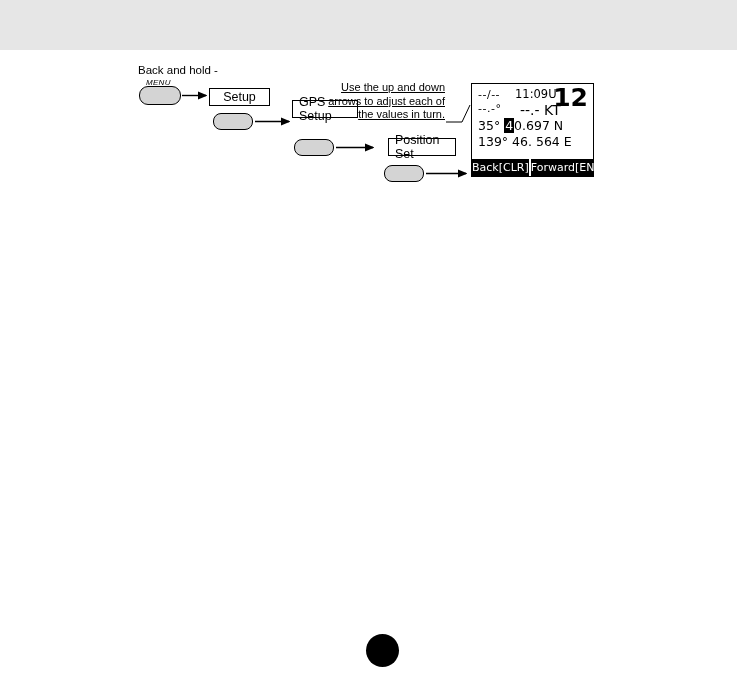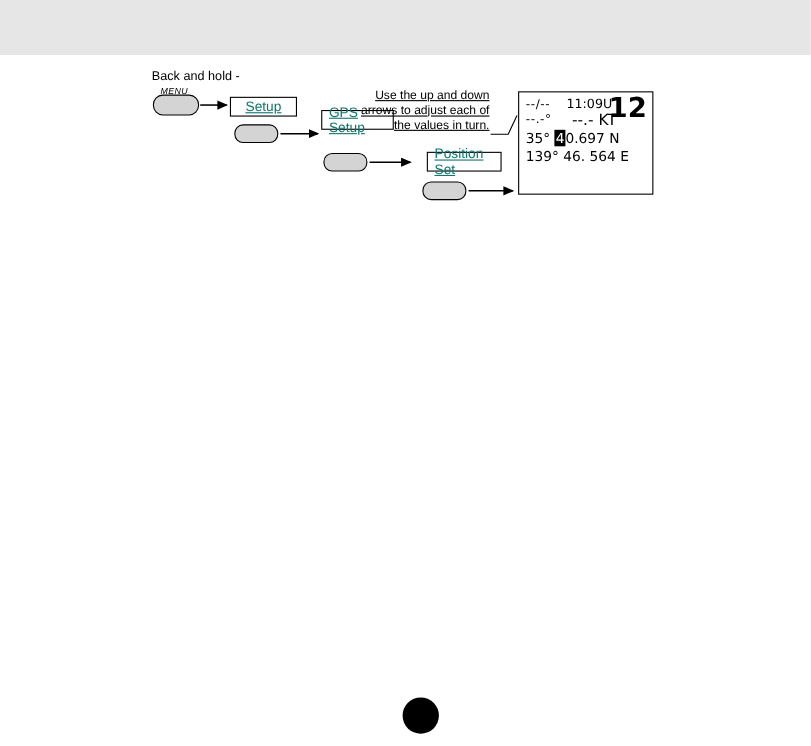--- a/index.html
+++ b/index.html
@@ -72,26 +72,25 @@
   .key3 { left: 294px; top: 139px; }
   .key4 { left: 384px; top: 165px; }
 
   
   .menu-box {
     position: absolute;
     border: 1px solid #000;
     background: #fff;
     box-sizing: border-box;
     font-size: 12.5px;
-    color: #0f766e;
+    color: #000000;
     display: flex;
     align-items: center;
     justify-content: center;
     padding: 0 6px;
-    text-decoration: underline;
   }
   .box-setup    { left: 209px; top: 88px;  width: 61px;  height: 18px; }
   .box-gps      { left: 292px; top: 100px; width: 66px;  height: 18px; }
   .box-position { left: 388px; top: 138px; width: 68px;  height: 18px; }
 
   
   .arrows {
     position: absolute;
     left: 0;
     top: 0;
@@ -261,15 +260,19 @@
 <div class="lcd">
   <div class="lcd-body">
     <span class="lcd-row1">--/--</span>
     <span class="lcd-time">11:09U</span>
     <span class="lcd-row2">--.-°</span>
     <span class="lcd-spd">--.- KT</span>
     <span class="lcd-chan">12</span>
     <span class="lcd-lat"><span>35°</span>&nbsp;<span class="hl">4</span><span>0.697 N</span></span>
     <span class="lcd-lon"><span>139°</span>&nbsp;<span>46. 564 E</span></span>
   </div>
+  <div class="lcd-softkeys">
+    <span class="sk sk-left">Back[CLR]</span>
+    <span class="sk sk-right">Forward[ENT]</span>
+  </div>
 </div>
 
 <div class="page-bullet"></div>
 
 </body></html>

